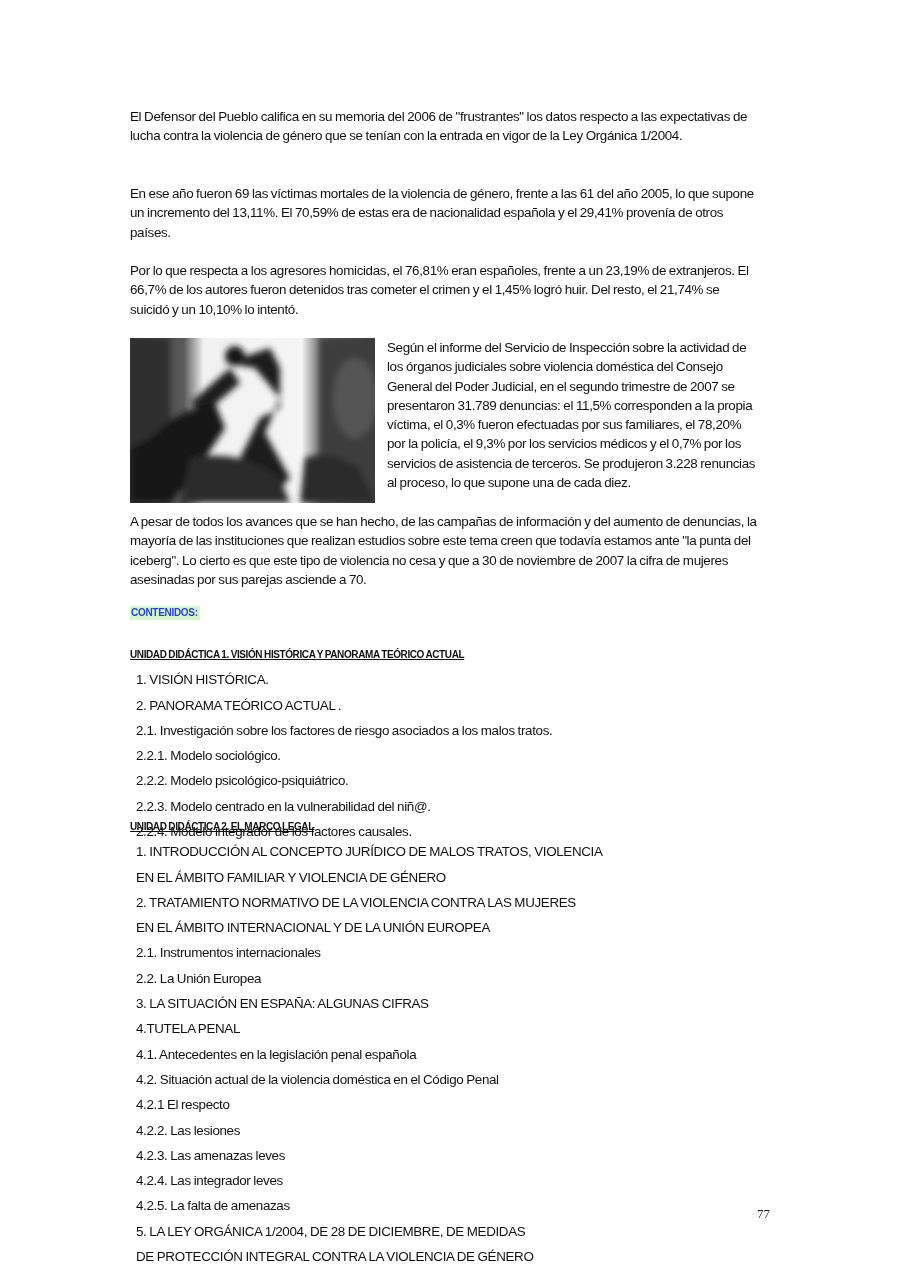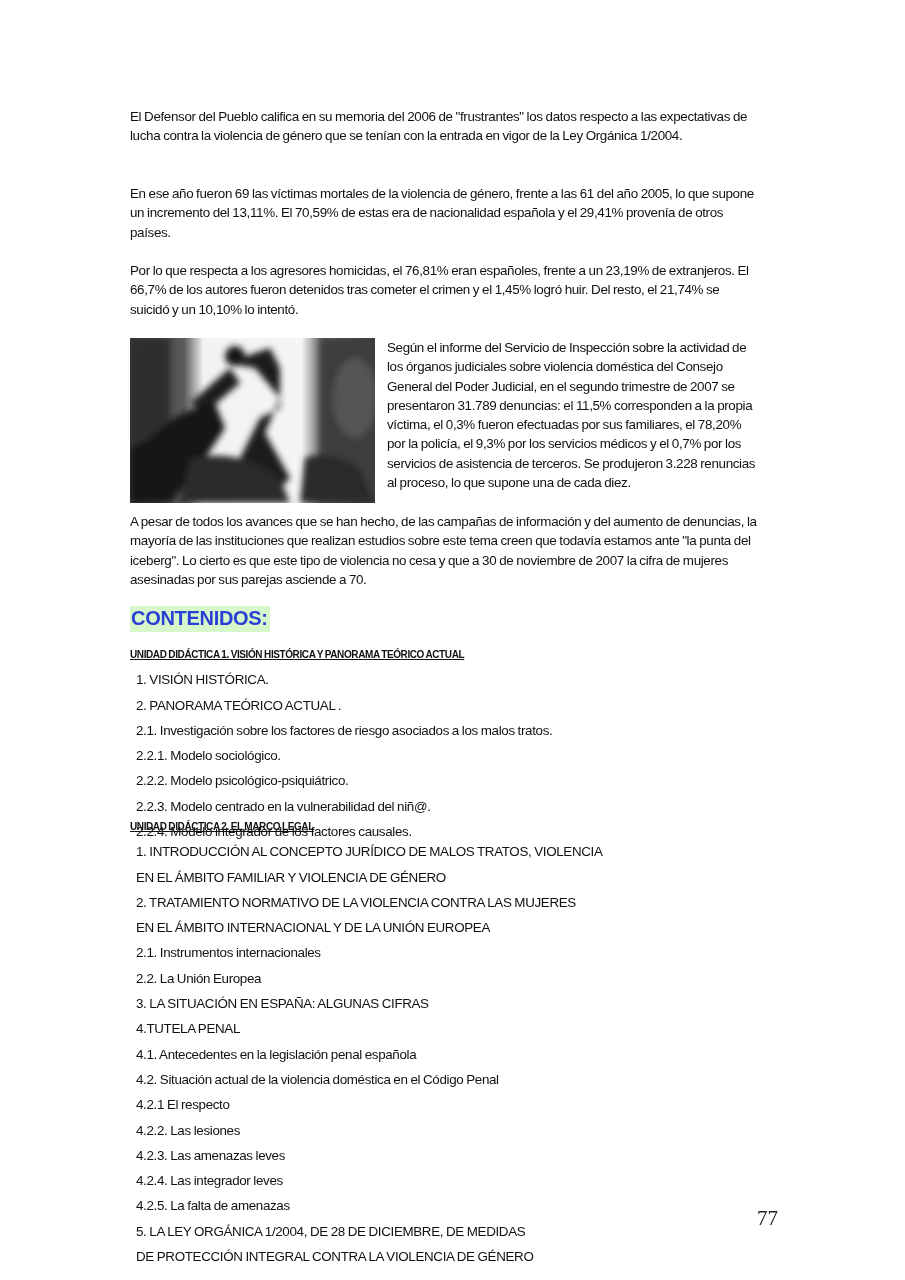--- a/index.html
+++ b/index.html
@@ -20,36 +20,36 @@
     .photo {
       position: absolute; left: 130px; top: 338px; width: 245px; height: 165px;
       background: #777;
       overflow: hidden;
     }
     #p4 { position: absolute; left: 387px; top: 338px; width: 375px; margin: 0; }
     #p5 { top: 512px; }
     .contenidos {
       position: absolute; left: 130px; top: 606px;
       font-family: "Liberation Sans", sans-serif; font-weight: bold;
-      font-size: 20px; color: #2a3fd6; background: #d6f7c9;
+      font-size: 10px; color: #2a3fd6; background: #d6f7c9;
       padding: 1px 2px 2px 1px; letter-spacing: -0.3px;
     }
     .unit { position: absolute; left: 130px; width: 640px; }
     #unit1 { top: 645px; }
     #unit2 { top: 817px; }
     .unit-title {
       font-family: "Liberation Sans", sans-serif; font-weight: bold;
       font-size: 10px; color: #111; text-decoration: underline;
       letter-spacing: -0.4px; line-height: 19.3px; margin: 0;
     }
     .unit ul { list-style: none; margin: 0; padding: 0; }
     .unit li { margin: 6px; padding: 0; white-space: nowrap; }
     .pagenum {
       position: absolute; left: 757px; top: 1206px;
-      font-family: "Liberation Serif", serif; font-size: 21px; color: #222;
+      font-family: "Liberation Serif", serif; font-size: 13px; color: #222;
     }
   </style>
 </head>
 <body>
 
 <div class="page">
 
   <p id="p1" class="para txt">El Defensor del Pueblo califica en su memoria del 2006 de "frustrantes" los datos respecto a las expectativas de lucha contra la violencia de género que se tenían con la entrada en vigor de la Ley Orgánica 1/2004.</p>
   <p id="p2" class="para txt">En ese año fueron 69 las víctimas mortales de la violencia de género, frente a las 61 del año 2005, lo que supone un incremento del 13,11%. El 70,59% de estas era de nacionalidad española y el 29,41% provenía de otros países.</p>
   <p id="p3" class="para txt">Por lo que respecta a los agresores homicidas, el 76,81% eran españoles, frente a un 23,19% de extranjeros. El 66,7% de los autores fueron detenidos tras cometer el crimen y el 1,45% logró huir. Del resto, el 21,74% se suicidó y un 10,10% lo intentó.</p>

